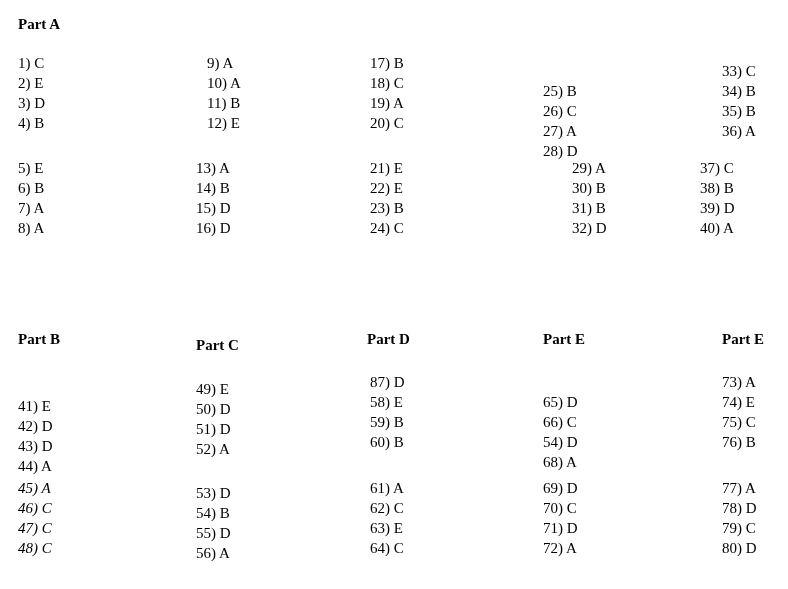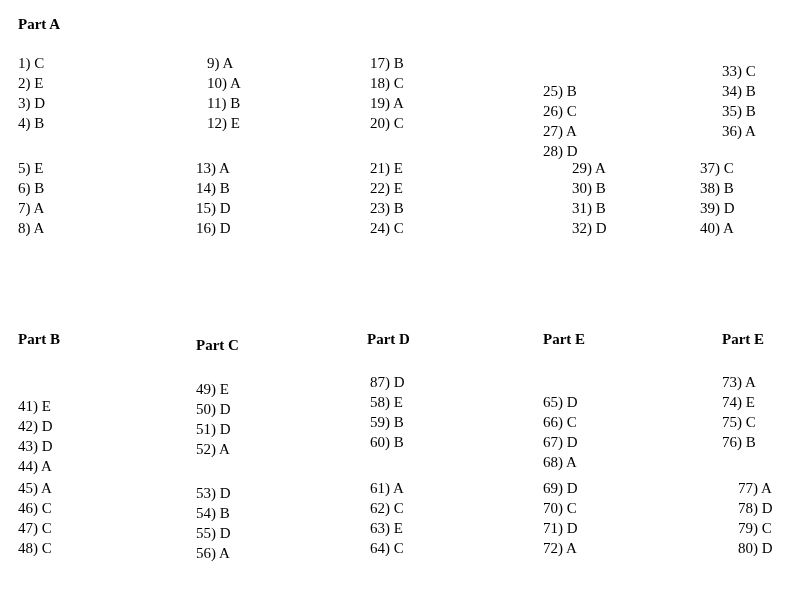--- a/index.html
+++ b/index.html
@@ -107,21 +107,21 @@
         <div class="answer">39) D</div>
         <div class="answer">40) A</div>
       </div>
       <div class="heading" style="left: 18px; top: 331px;">Part B</div>
       <div class="ans-block" style="left: 18px; top: 372px; margin-top: 24px;">
         <div class="answer">41) E</div>
         <div class="answer">42) D</div>
         <div class="answer">43) D</div>
         <div class="answer">44) A</div>
       </div>
-      <div class="ans-block" style="left: 18px; top: 478px;">
+      <div class="ans-block" style="left: 18px; top: 478px; font-style: italic;">
         <div class="answer">45) A</div>
         <div class="answer">46) C</div>
         <div class="answer">47) C</div>
         <div class="answer">48) C</div>
       </div>
       <div class="heading" style="left: 196px; top: 337px;">Part C</div>
       <div class="ans-block" style="left: 196px; top: 379px;">
         <div class="answer">49) E</div>
         <div class="answer">50) D</div>
         <div class="answer">51) D</div>
@@ -143,36 +143,36 @@
       <div class="ans-block" style="left: 370px; top: 478px;">
         <div class="answer">61) A</div>
         <div class="answer">62) C</div>
         <div class="answer">63) E</div>
         <div class="answer">64) C</div>
       </div>
       <div class="heading" style="left: 543px; top: 331px;">Part E</div>
       <div class="ans-block" style="left: 543px; top: 372px; margin-top: 20px;">
         <div class="answer">65) D</div>
         <div class="answer">66) C</div>
-        <div class="answer">67) D</div>
+        <div class="answer">54) D</div>
         <div class="answer">68) A</div>
       </div>
       <div class="ans-block" style="left: 543px; top: 478px;">
         <div class="answer">69) D</div>
         <div class="answer">70) C</div>
         <div class="answer">71) D</div>
         <div class="answer">72) A</div>
       </div>
       <div class="heading" style="left: 722px; top: 331px;">Part E</div>
       <div class="ans-block" style="left: 722px; top: 372px;">
         <div class="answer">73) A</div>
         <div class="answer">74) E</div>
         <div class="answer">75) C</div>
         <div class="answer">76) B</div>
       </div>
-      <div class="ans-block" style="left: 722px; top: 478px; margin-left: 16px;">
+      <div class="ans-block" style="left: 722px; top: 478px;">
         <div class="answer">77) A</div>
         <div class="answer">78) D</div>
         <div class="answer">79) C</div>
         <div class="answer">80) D</div>
       </div>
     </div>
 </div>
 
 </body></html>

